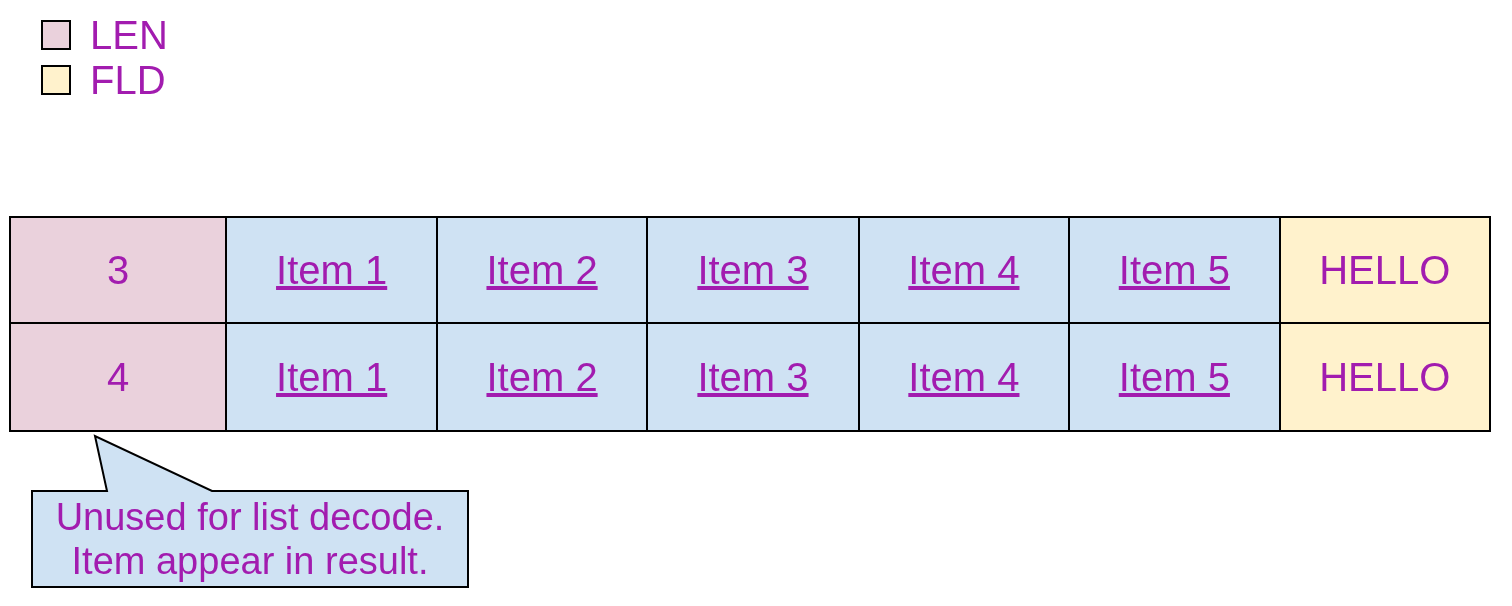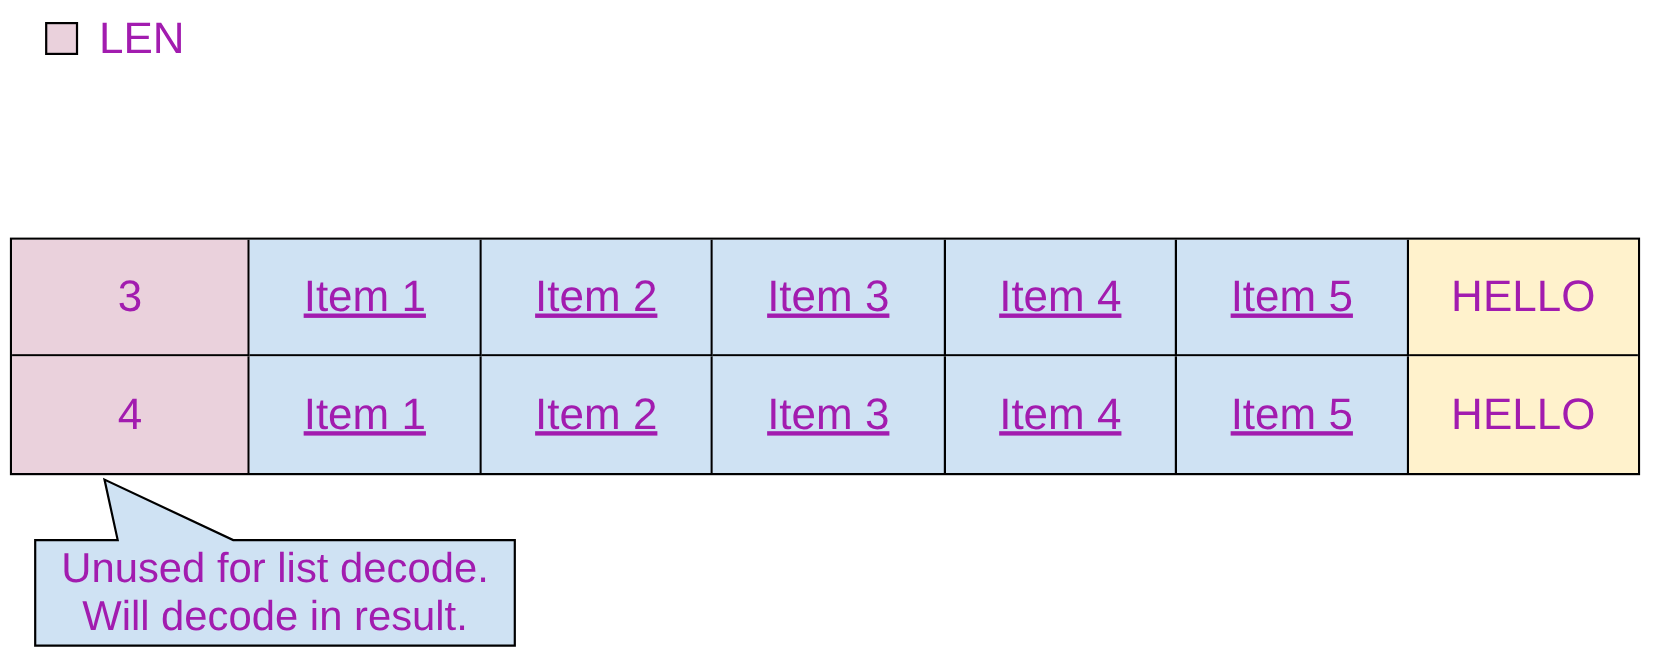--- a/index.html
+++ b/index.html
@@ -102,20 +102,24 @@
 </head>
 <body>
 
 <div class="stage">
 
   <div class="legend">
     <div class="legend-row">
       <span class="swatch c-len"></span>
       <span class="legend-label">LEN</span>
     </div>
+    <div class="legend-row">
+      <span class="swatch c-fld"></span>
+      <span class="legend-label">FLD</span>
+    </div>
   </div>
 
   <div class="dtable">
 
     <div class="cell c-len">3</div>
     <div class="cell c-lst">Item 1</div>
     <div class="cell c-lst">Item 2</div>
     <div class="cell c-lst">Item 3</div>
     <div class="cell c-lst">Item 4</div>
     <div class="cell c-lst">Item 5</div>
@@ -129,16 +133,16 @@
     <div class="cell c-lst">Item 5</div>
     <div class="cell c-fld">HELLO</div>
   </div>
 
   <svg class="callout-svg" viewBox="0 0 1512 606" aria-hidden="true">
     <path d="M 32 491 L 107 491 L 95 436 L 212 491 L 468 491 L 468 587 L 32 587 Z" style="fill: var(--lst); stroke: var(--border); stroke-width: 2; stroke-linejoin: miter;"></path>
   </svg>
 
   <div class="callout-text">
     <span>Unused for list decode.</span>
-    <span>Will decode in result.</span>
+    <span>Item appear in result.</span>
   </div>
 
 </div>
 
 </body></html>

